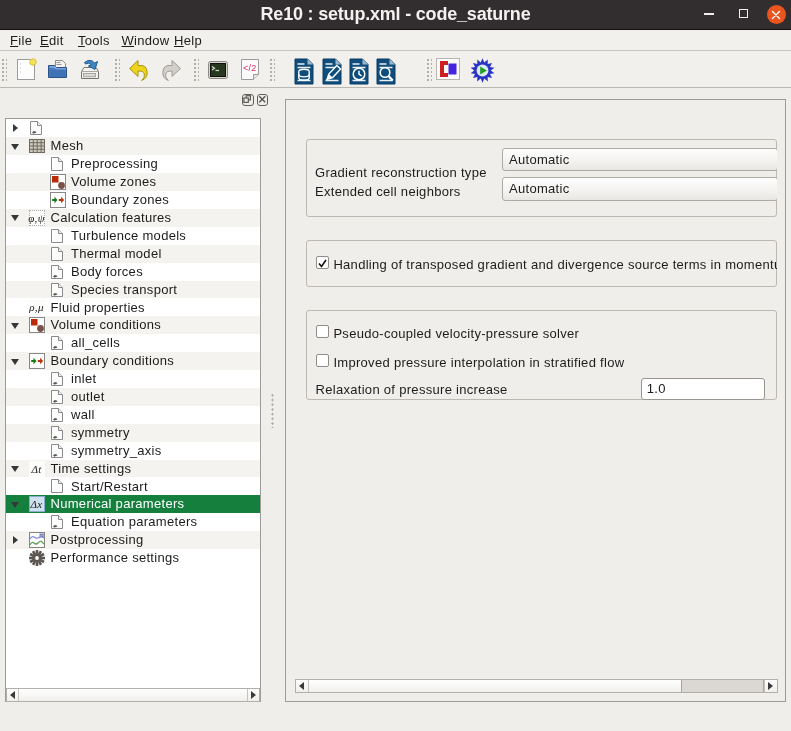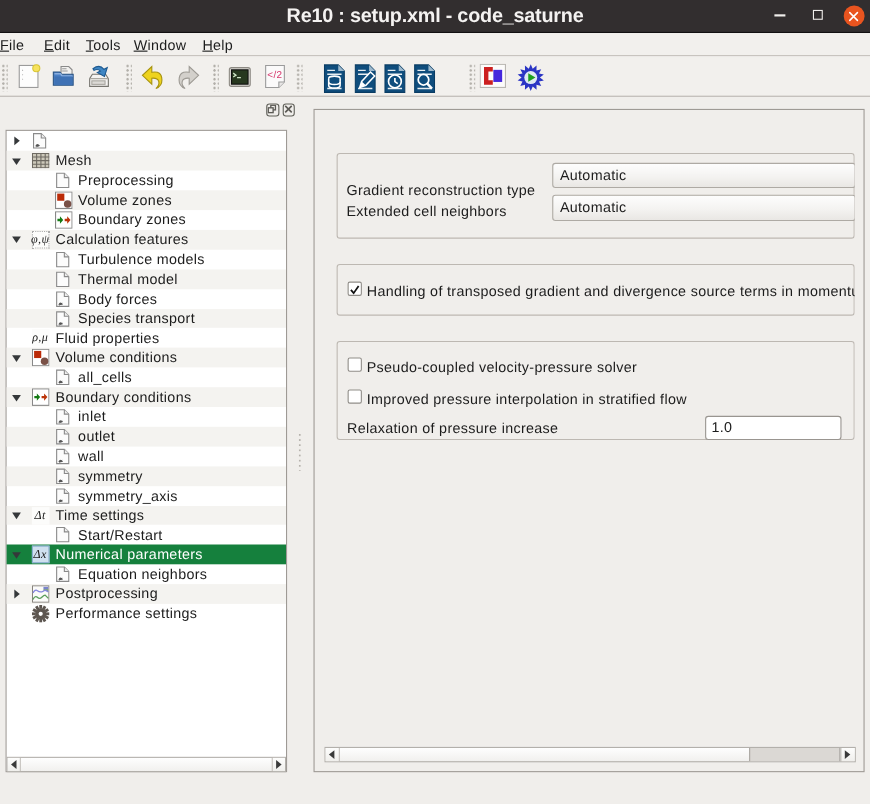--- a/index.html
+++ b/index.html
@@ -53,25 +53,25 @@
     <div id="title">Re10 : setup.xml - code_saturne</div>
 <div id="btnmin"></div>
     <div id="btnmax"></div>
 <div id="btnclose">
       <svg width="10" height="10" viewBox="0 0 10 10">
         <path d="M1.5 1.5 L8.5 8.5 M8.5 1.5 L1.5 8.5" stroke="#fff" stroke-width="1.4" stroke-linecap="round"></path>
       </svg>
     </div>
 </div>
 <div id="menubar">
-<span style="left:0"><u>F</u>ile</span>
+<span style="left:10px"><u>F</u>ile</span>
 <span style="left:40px"><u>E</u>dit</span>
 <span style="left:78px"><u>T</u>ools</span>
 <span style="left:121.5px"><u>W</u>indow</span>
-<span style="left:184px"><u>H</u>elp</span>
+<span style="left:174px"><u>H</u>elp</span>
 </div>
 <div id="toolbar">
 <div class="grip" style="left:1px"></div>
 <div class="grip" style="left:114px"></div>
 <div class="grip" style="left:193px"></div>
 <div class="grip" style="left:269px"></div>
 <div class="grip" style="left:426px"></div>
 <div class="tbi" style="left:14px"><svg width="24" height="24" viewBox="0 0 24 24">
         <rect x="3.5" y="1.5" width="17" height="20" fill="#fdfdfd" stroke="#9b9b9b"></rect>
         <circle cx="19" cy="4" r="3.2" fill="#f7e25c" stroke="#d8c535"></circle>
@@ -384,21 +384,21 @@
   </div>
 <div class="trow" style="top:513.3px">
     <span class="icw" style="left:44.5px">
       <svg class="ti" width="14" height="16" viewBox="0 0 14 16">
         <path d="M1.5 1.5 h7 l4 4 v9 h-11 z" fill="#fcfcfc" stroke="#8a8a8a" stroke-width="1"></path>
         <path d="M8.5 1.5 v4 h4" fill="#eee" stroke="#8a8a8a" stroke-width="1"></path>
         <path d="M3 13 q1.5-3 3-1.5 l1.5 1 l-2 0.8 z" fill="#555"></path>
         <path d="M4 13.5 l2.5-2" stroke="#555" stroke-width="0.8" fill="none"></path>
       </svg>
     </span>
-    <span class="lbl" style="left:65.5px">Equation neighbors</span>
+    <span class="lbl" style="left:65.5px">Equation parameters</span>
   </div>
 <div class="trow alt" style="top:531.2px">
     <span class="tw twclosed"></span>
     <span class="icw" style="left:23px">
       <svg class="ti" width="16" height="16" viewBox="0 0 16 16">
         <rect x="0.5" y="0.5" width="15" height="15" fill="#fbfbf9" stroke="#87837d"></rect>
         <rect x="10.5" y="1.5" width="4.3" height="2.1" fill="#7a84cc"></rect>
         <rect x="10.5" y="3.6" width="4.3" height="1.6" fill="#6d9a6d"></rect>
         <path d="M1 7 q2-3.5 4-2 t4 1 t3-1.5 l3 1.5" fill="none" stroke="#8585de" stroke-width="1.2"></path>
         <path d="M1 13 q2-4 4-2 t4 0 t3-2 l3 3" fill="none" stroke="#5d9e5d" stroke-width="1.2"></path>

